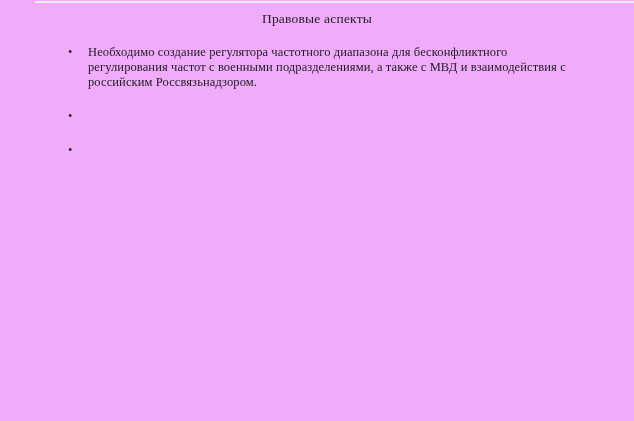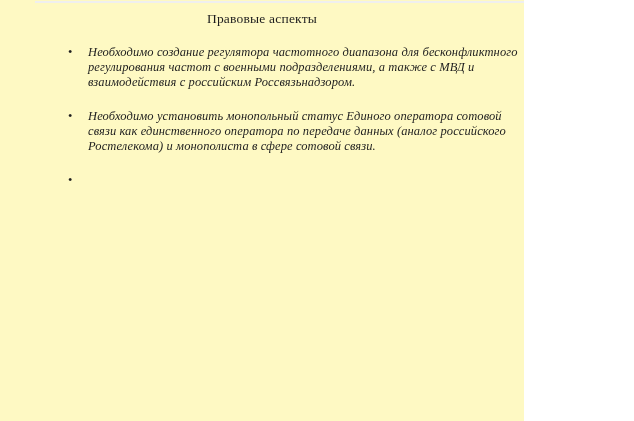--- a/index.html
+++ b/index.html
@@ -5,23 +5,23 @@
   * { margin: 0; padding: 0; box-sizing: border-box; }
   html, body {
     width: 634px;
     height: 421px;
     background: #ffffff;
     font-family: "Liberation Serif", "DejaVu Serif", serif;
     overflow: hidden;
   }
   .page {
     position: relative;
-    width: 524px;
+    width: 634px;
     height: 421px;
-    background: #fef9c3;
+    background: #f0abfc;
     color: #1e1e1e;
   }
   .scan-artifact-line {
     position: absolute;
     top: 1px;
     left: 35px;
     right: 0;
     height: 2px;
     background: #efefef;
   }
@@ -50,37 +50,35 @@
     line-height: 15px;
     color: #1e1e1e;
   }
   .bullet-text {
     width: 484px;
     max-width: 484px;
     font-size: 12.5px;
     line-height: 15px;
     color: #1e1e1e;
     letter-spacing: 0.1px;
-    font-style: italic;
   }
 </style>
 </head>
 <body>
 
 <div class="page">
   <div class="scan-artifact-line"></div>
 
   <div class="title">Правовые аспекты</div>
 
   <ul class="bullet-list">
     <li>
       <span class="bullet-marker">•</span>
       <span class="bullet-text">Необходимо создание регулятора частотного диапазона для бесконфликтного регулирования частот с военными подразделениями, а также с МВД и взаимодействия с российским Россвязьнадзором.</span>
     </li>
     <li>
       <span class="bullet-marker">•</span>
-      <span class="bullet-text">Необходимо установить монопольный статус Единого оператора сотовой связи как единственного оператора по передаче данных (аналог российского Ростелекома) и монополиста в сфере сотовой связи.</span>
     </li>
     <li>
       <span class="bullet-marker">•</span>
     </li>
   </ul>
 </div>
 
 </body></html>

